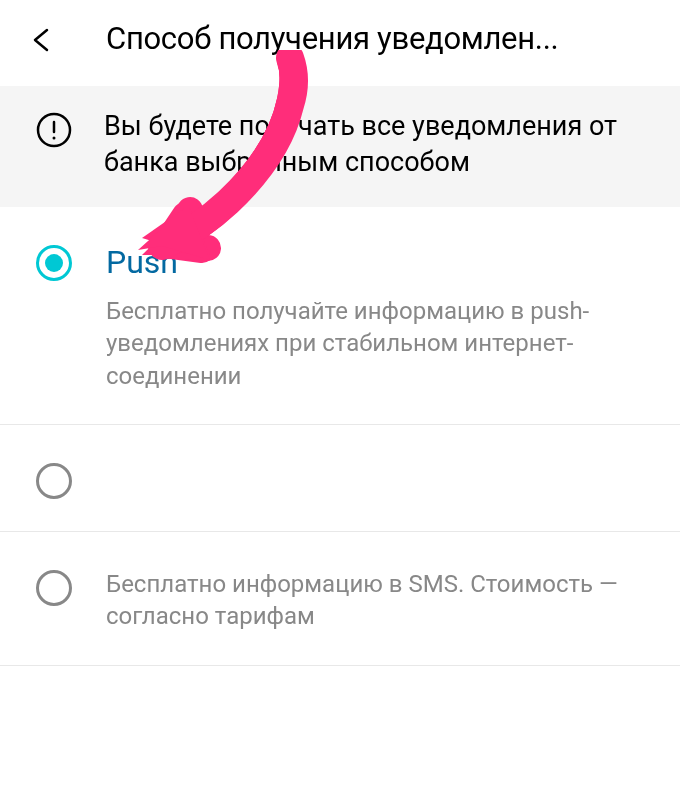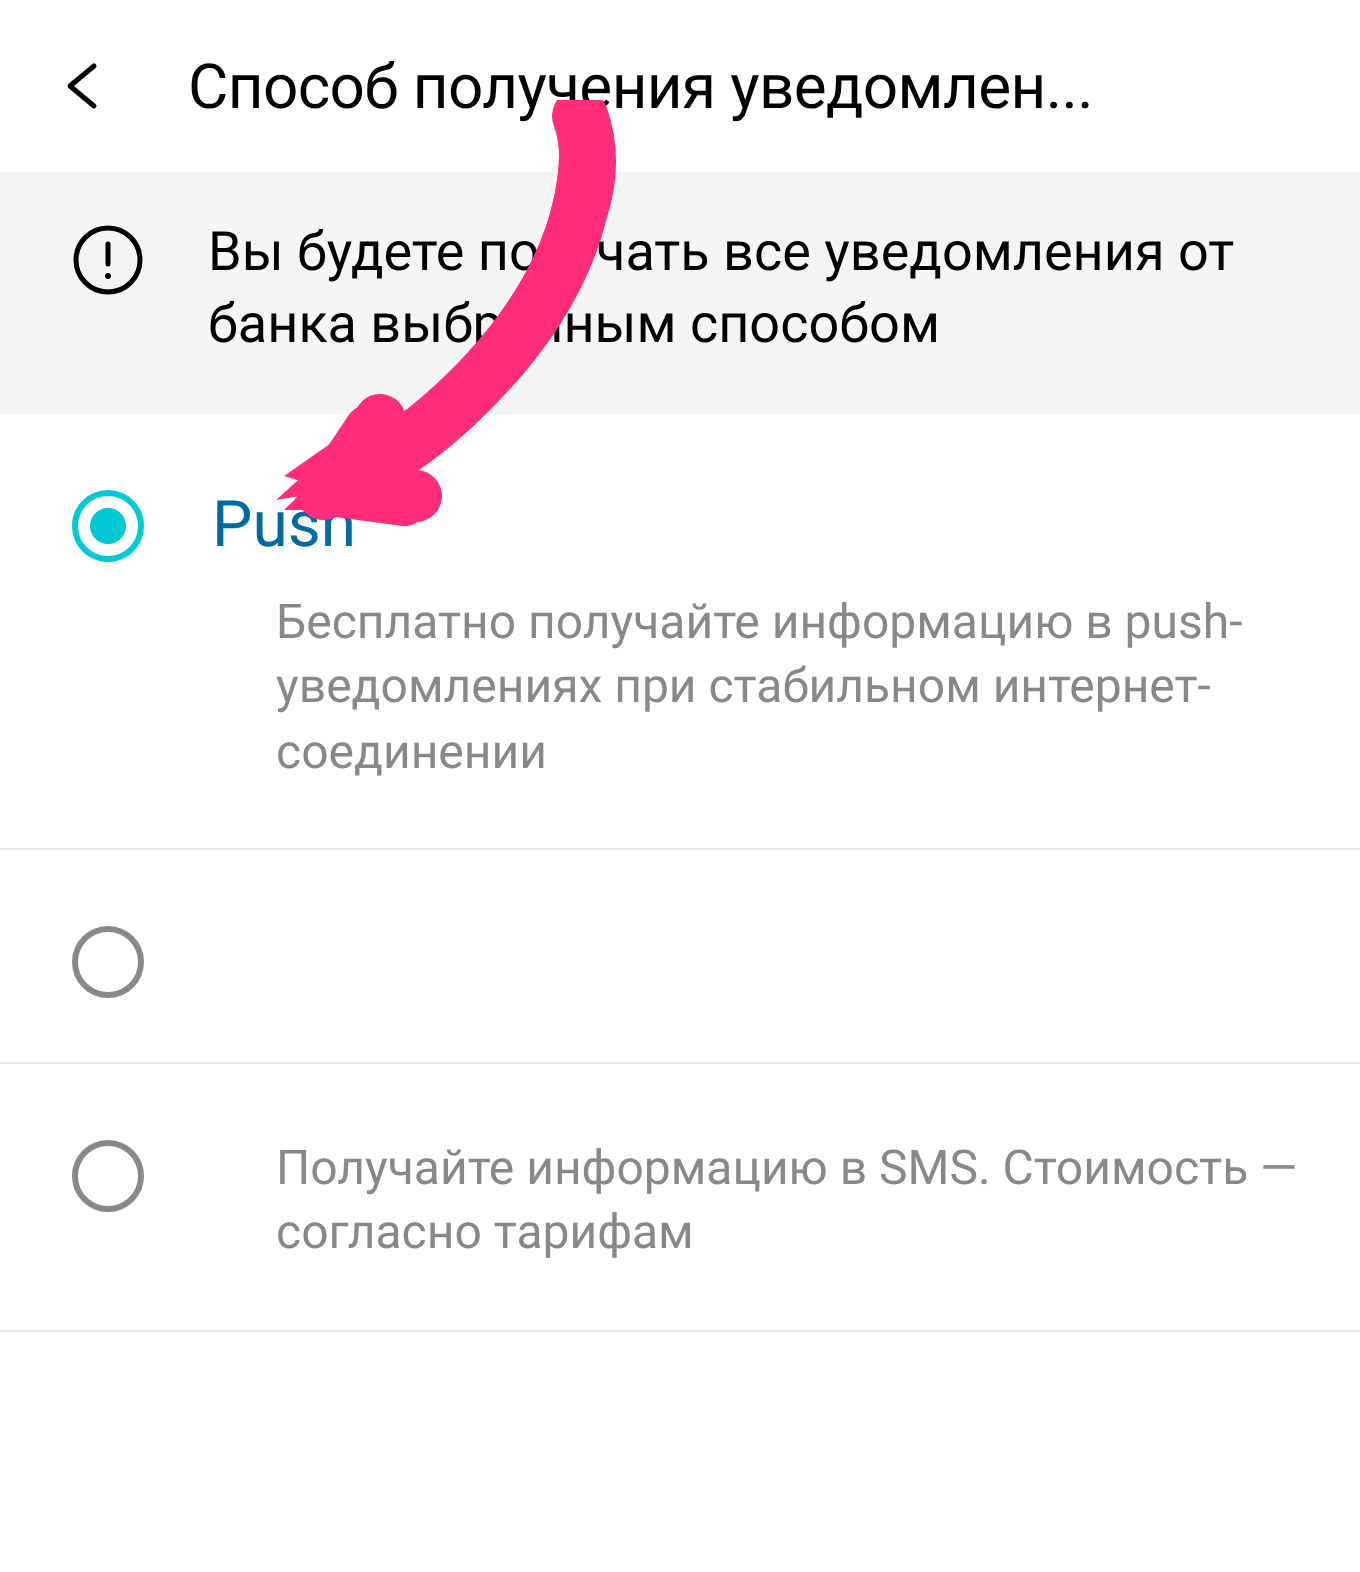--- a/index.html
+++ b/index.html
@@ -10,23 +10,24 @@
     body {
       width: 680px;
       height: 786px;
       background: #ffffff;
       font-family: -apple-system, BlinkMacSystemFont, "Segoe UI", Roboto, sans-serif;
       overflow: hidden;
       position: relative;
     }
     .header {
       display: flex;
-      align-items: center;
-      padding: 8px 22px;
+      align-items: flex-start;
+      padding: 20px 22px;
       height: 86px;
+      gap: 12px;
     }
     .back-button {
       width: 40px;
       height: 40px;
       display: flex;
       align-items: center;
       justify-content: center;
       cursor: pointer;
       flex-shrink: 0;
     }
@@ -97,21 +98,20 @@
     .option-title {
       font-size: 32px;
       color: #0369a1;
       font-weight: 400;
       margin-bottom: 14px;
     }
     .option-description {
       font-size: 24px;
       color: #888;
       line-height: 1.35;
-      margin-left: 32px;
     }
     .arrow-overlay {
       position: absolute;
       top: 50px;
       left: 130px;
       pointer-events: none;
     }
   </style>
 </head>
 <body>
@@ -146,21 +146,21 @@
 
 <div class="option-item">
   <div class="radio"></div>
   <div class="option-content">
   </div>
 </div>
 
 <div class="option-item">
   <div class="radio"></div>
   <div class="option-content">
-    <div class="option-description">Получайте информацию в SMS. Стоимость — согласно тарифам</div>
+    <div class="option-description">Бесплатно информацию в SMS. Стоимость — согласно тарифам</div>
   </div>
 </div>
 
 <div class="arrow-overlay">
   <svg width="200" height="220" viewBox="0 0 200 220">
     <defs>
       <linearGradient id="arrowGrad" x1="0%" y1="0%" x2="100%" y2="100%">
         <stop offset="0%" stop-color="#ff2d7a"></stop>
         <stop offset="100%" stop-color="#ff2d7a"></stop>
       </linearGradient>

